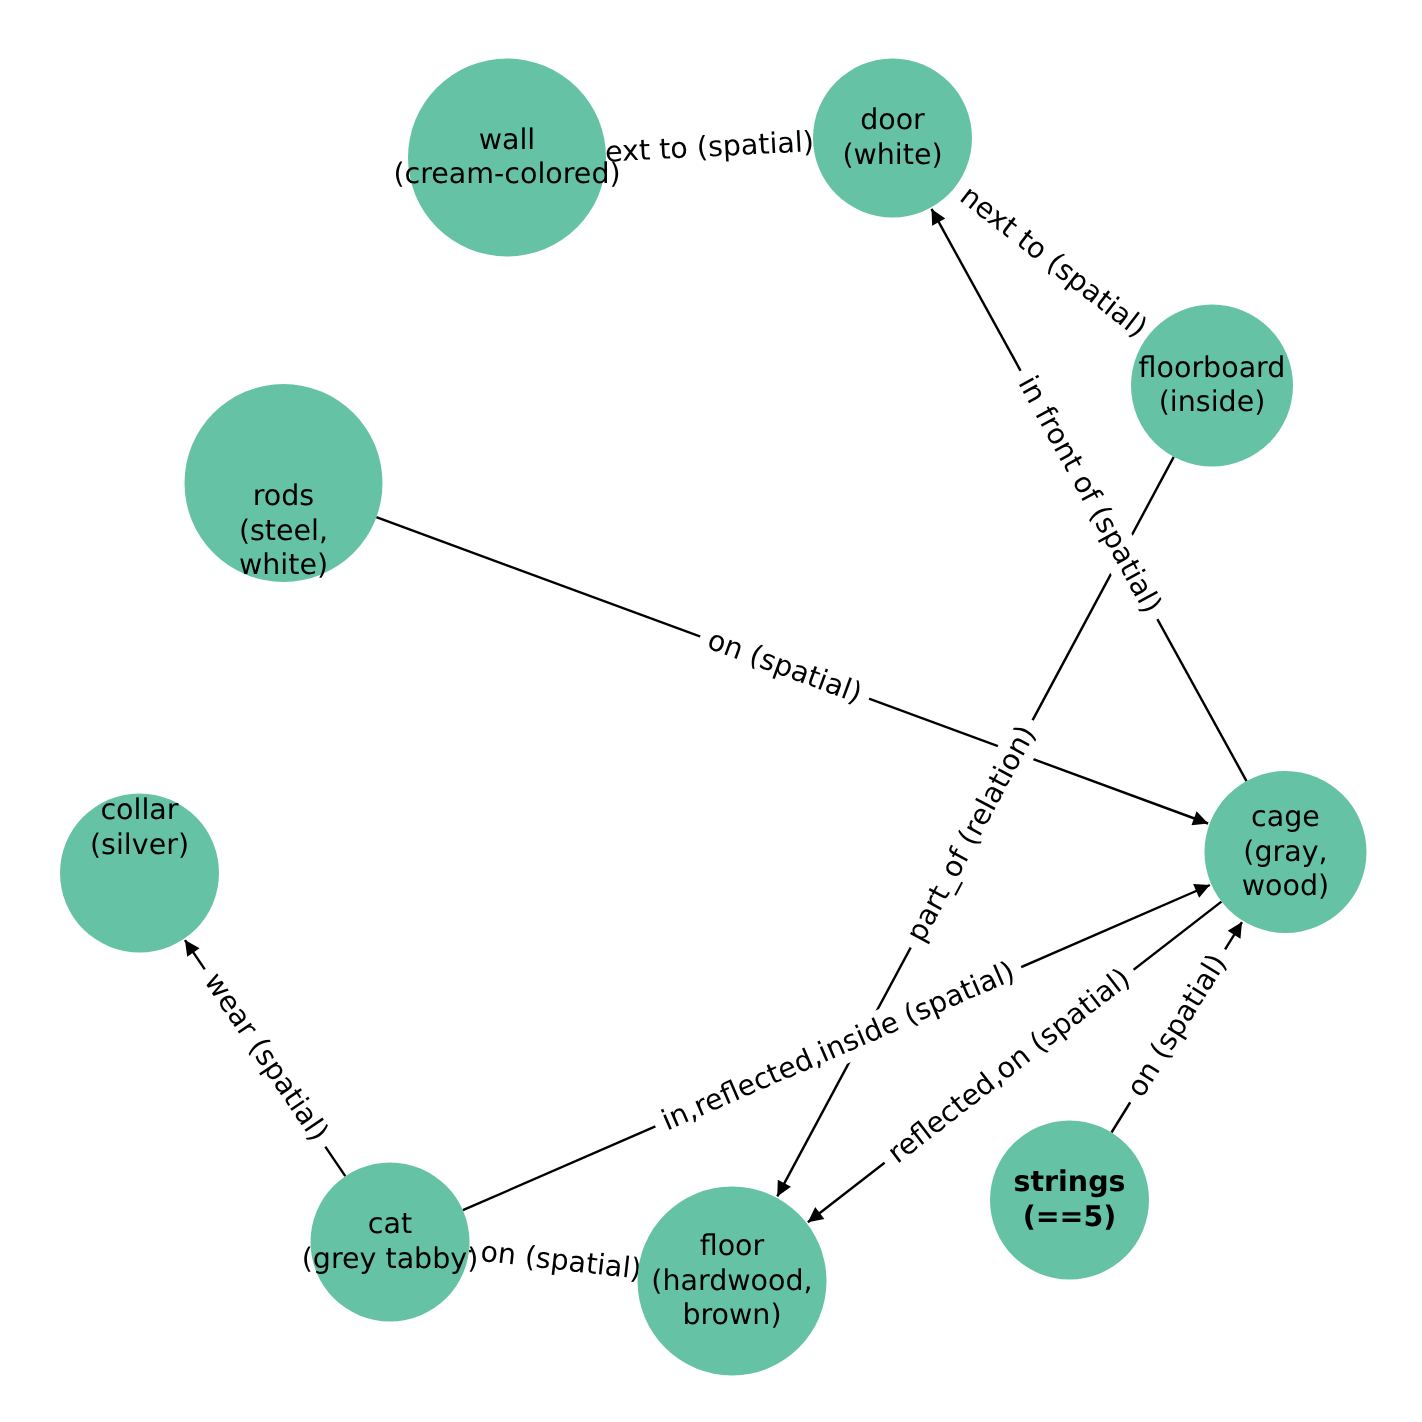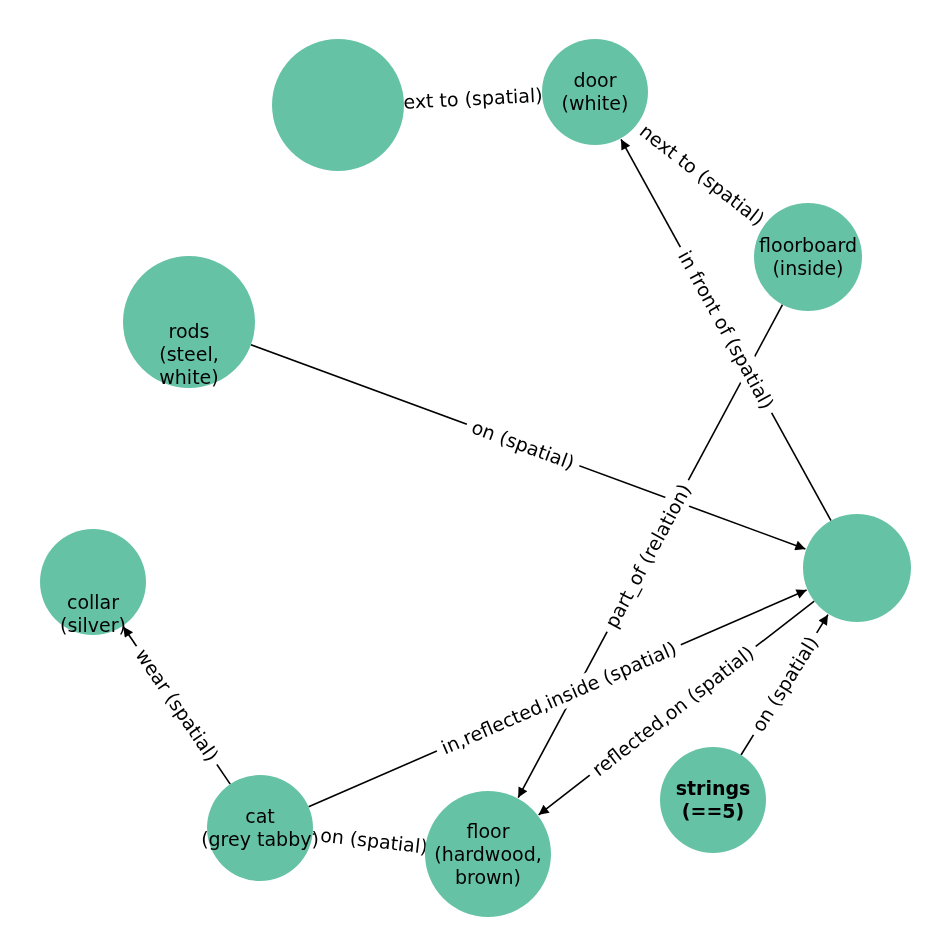--- a/index.html
+++ b/index.html
@@ -86,28 +86,33 @@
       <div class="node-circle" style="left: 542px; top: 39px; width: 106px; height: 106px; background: rgb(102, 194, 165);"></div>
       <div class="node-circle" style="left: 754px; top: 203px; width: 108px; height: 108px; background: rgb(102, 194, 165);"></div>
       <div class="node-circle" style="left: 123px; top: 256px; width: 132px; height: 132px; background: rgb(102, 194, 165);"></div>
       <div class="node-circle" style="left: 803px; top: 514px; width: 108px; height: 108px; background: rgb(102, 194, 165);"></div>
       <div class="node-circle" style="left: 40px; top: 529px; width: 106px; height: 106px; background: rgb(102, 194, 165);"></div>
       <div class="node-circle" style="left: 207px; top: 775px; width: 106px; height: 106px; background: rgb(102, 194, 165);"></div>
       <div class="node-circle" style="left: 425px; top: 791px; width: 126px; height: 126px; background: rgb(102, 194, 165);"></div>
       <div class="node-circle" style="left: 660px; top: 747px; width: 106px; height: 106px; background: rgb(102, 194, 165);"></div>
     </div>
   <div id="node-labels">
+      <div class="node-label" style="left: 338px; top: 105px; transform: translate(-50%, -50%);">wall
+(cream-colored)</div>
       <div class="node-label" style="left: 595px; top: 92px; transform: translate(-50%, -50%);">door
 (white)</div>
       <div class="node-label" style="left: 808px; top: 257px; transform: translate(-50%, -50%);">floorboard
 (inside)</div>
       <div class="node-label" style="left: 189px; top: 322px; transform: translate(-50%, -50%); margin-top: 32px;">rods
 (steel,
 white)</div>
-      <div class="node-label" style="left: 93px; top: 614px; transform: translate(-50%, -50%);">collar
+      <div class="node-label" style="left: 857px; top: 568px; transform: translate(-50%, -50%);">cage
+(gray,
+wood)</div>
+      <div class="node-label" style="left: 93px; top: 552px; transform: translate(-50%, -50%);">collar
 (silver)</div>
       <div class="node-label" style="left: 260px; top: 828px; transform: translate(-50%, -50%);">cat
 (grey tabby)</div>
       <div class="node-label" style="left: 488px; top: 854px; transform: translate(-50%, -50%); text-align: center;">floor
 (hardwood,
 brown)</div>
       <div class="node-label" style="left: 713px; top: 800px; transform: translate(-50%, -50%); font-weight: bold;">strings
 (==5)</div>
     </div>
 </div>

